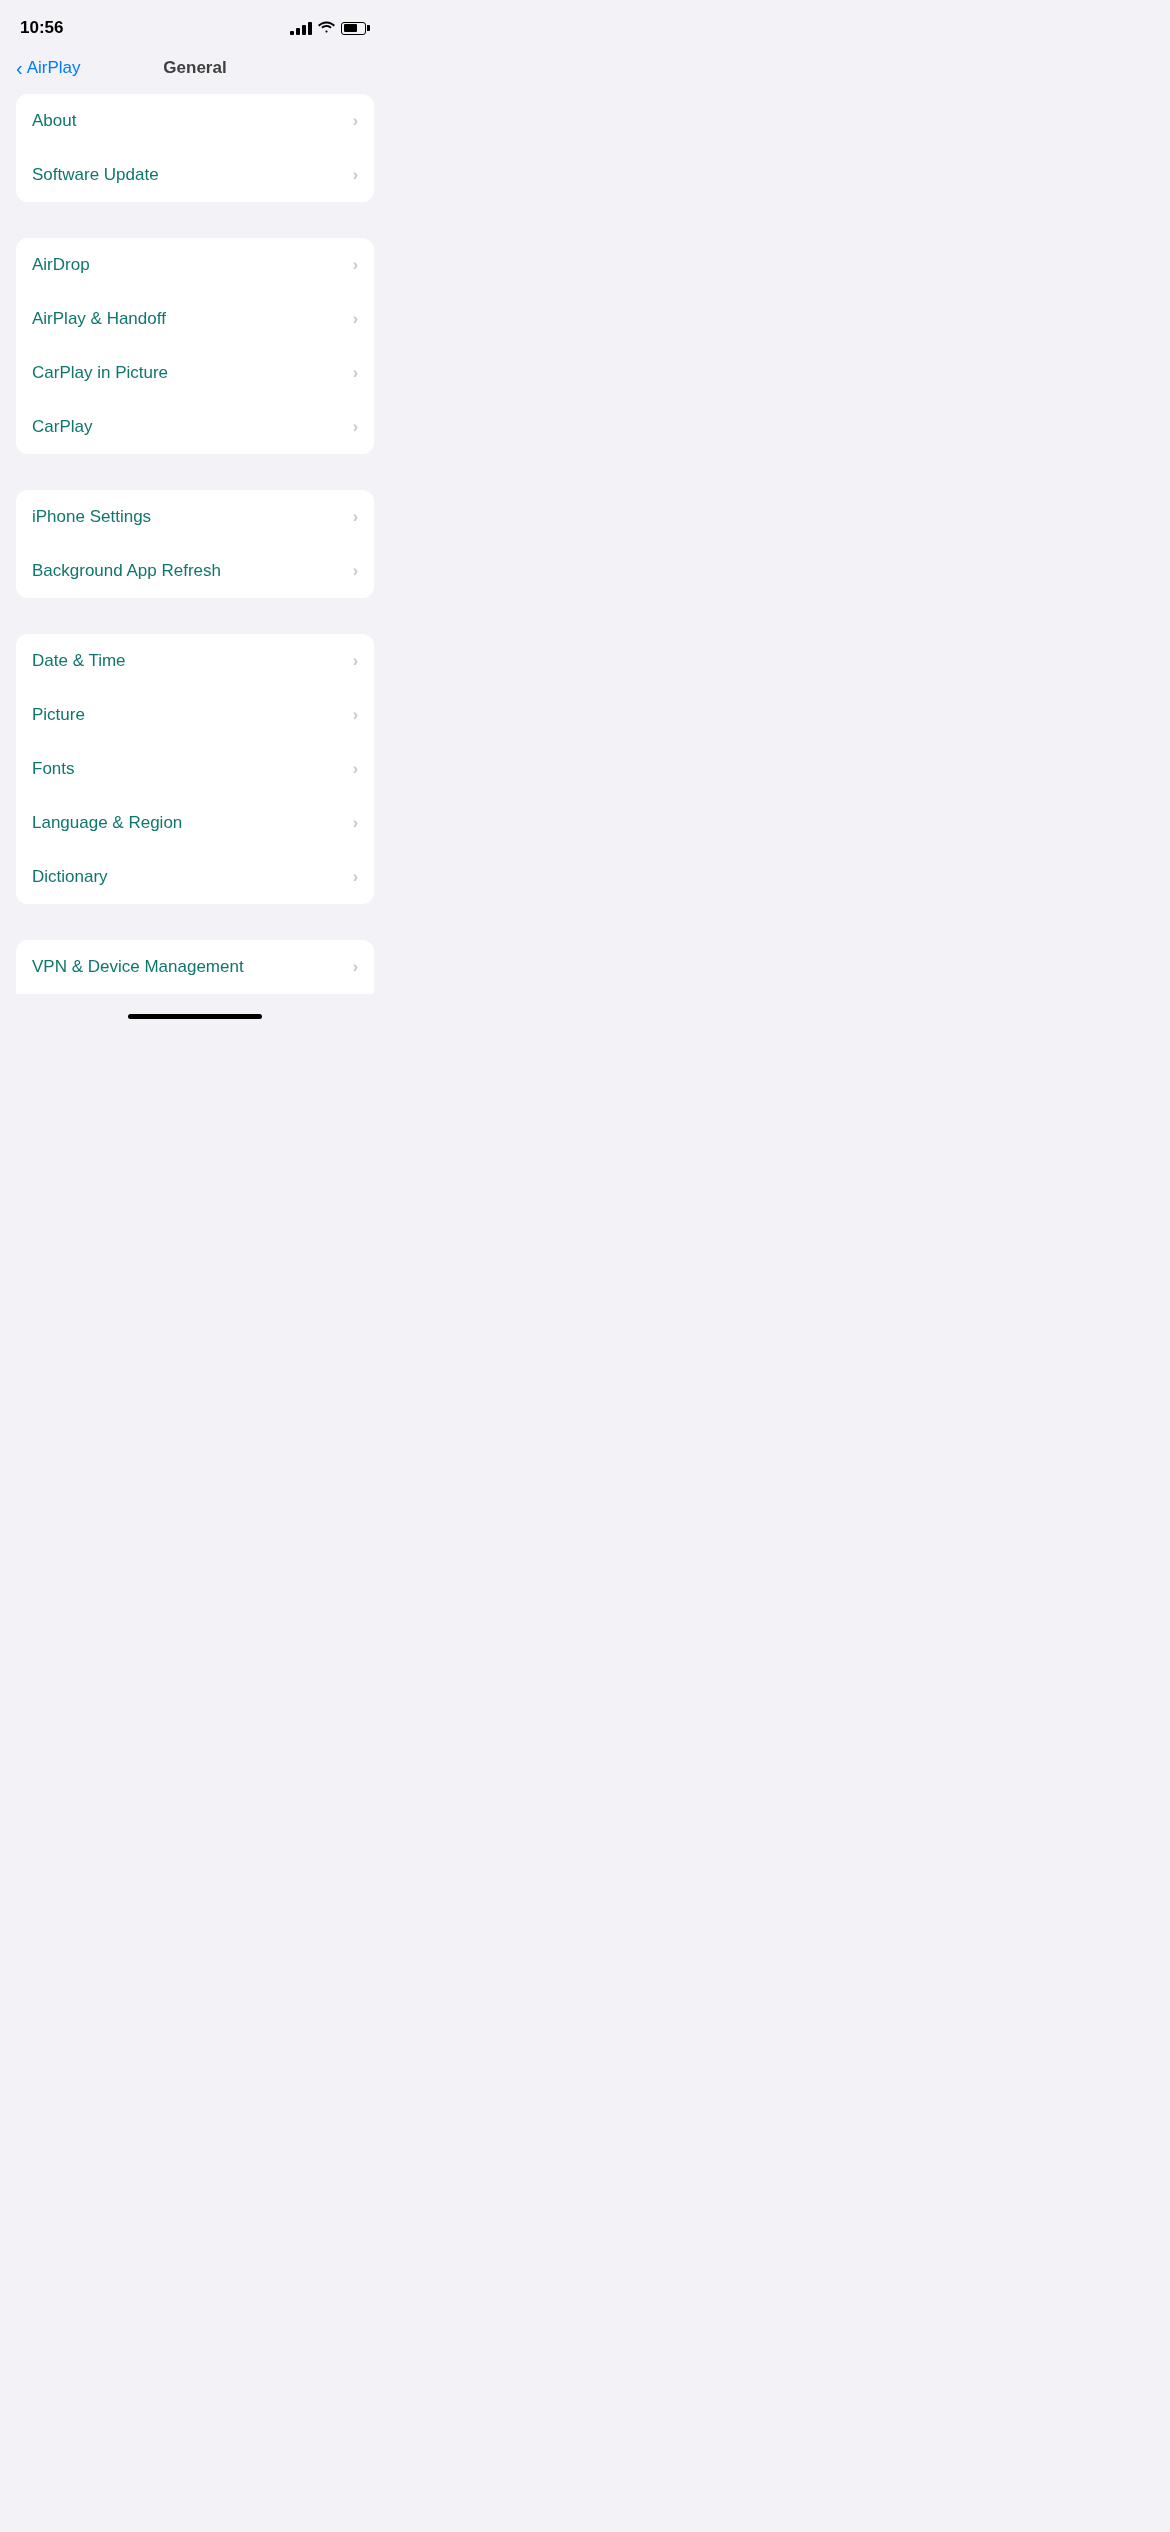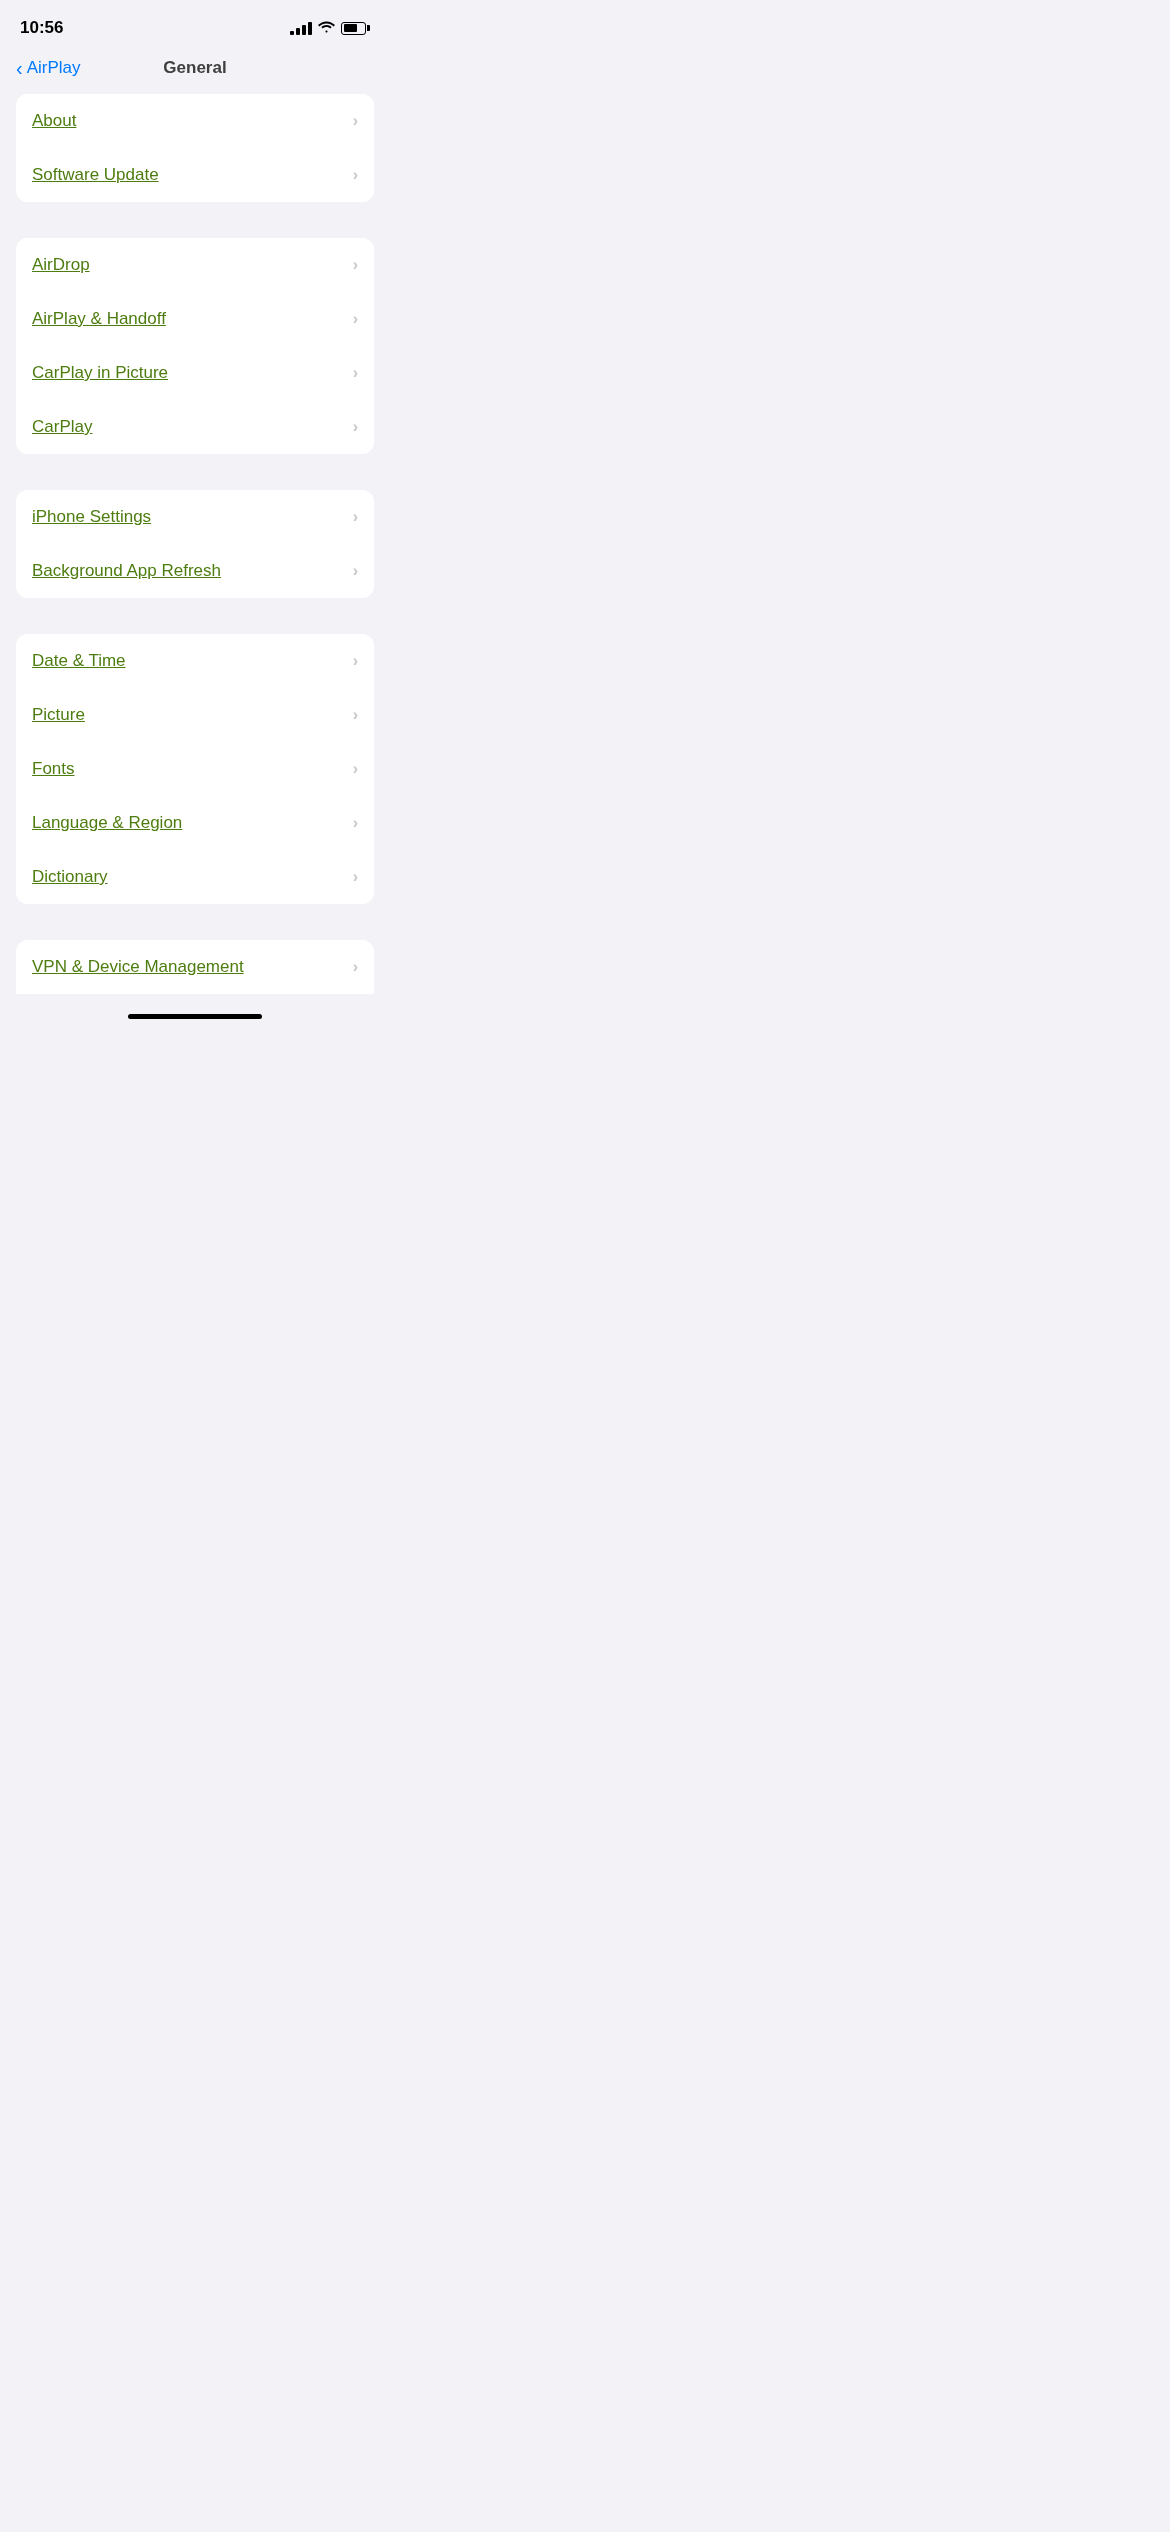--- a/index.html
+++ b/index.html
@@ -146,22 +146,21 @@
       position: absolute;
       bottom: 0;
       left: 16px;
       right: 0;
       height: 0.5px;
       background: #c6c6c8;
     }
 
     .row-label {
       font-size: 17px;
-      color: #4d7c0f;
-      text-decoration: underline;
+      color: #0f766e;
     }
 
     .row-chevron {
       color: #c7c7cc;
       font-size: 16px;
       font-weight: 600;
     }
 
     .home-indicator {
       display: flex;

